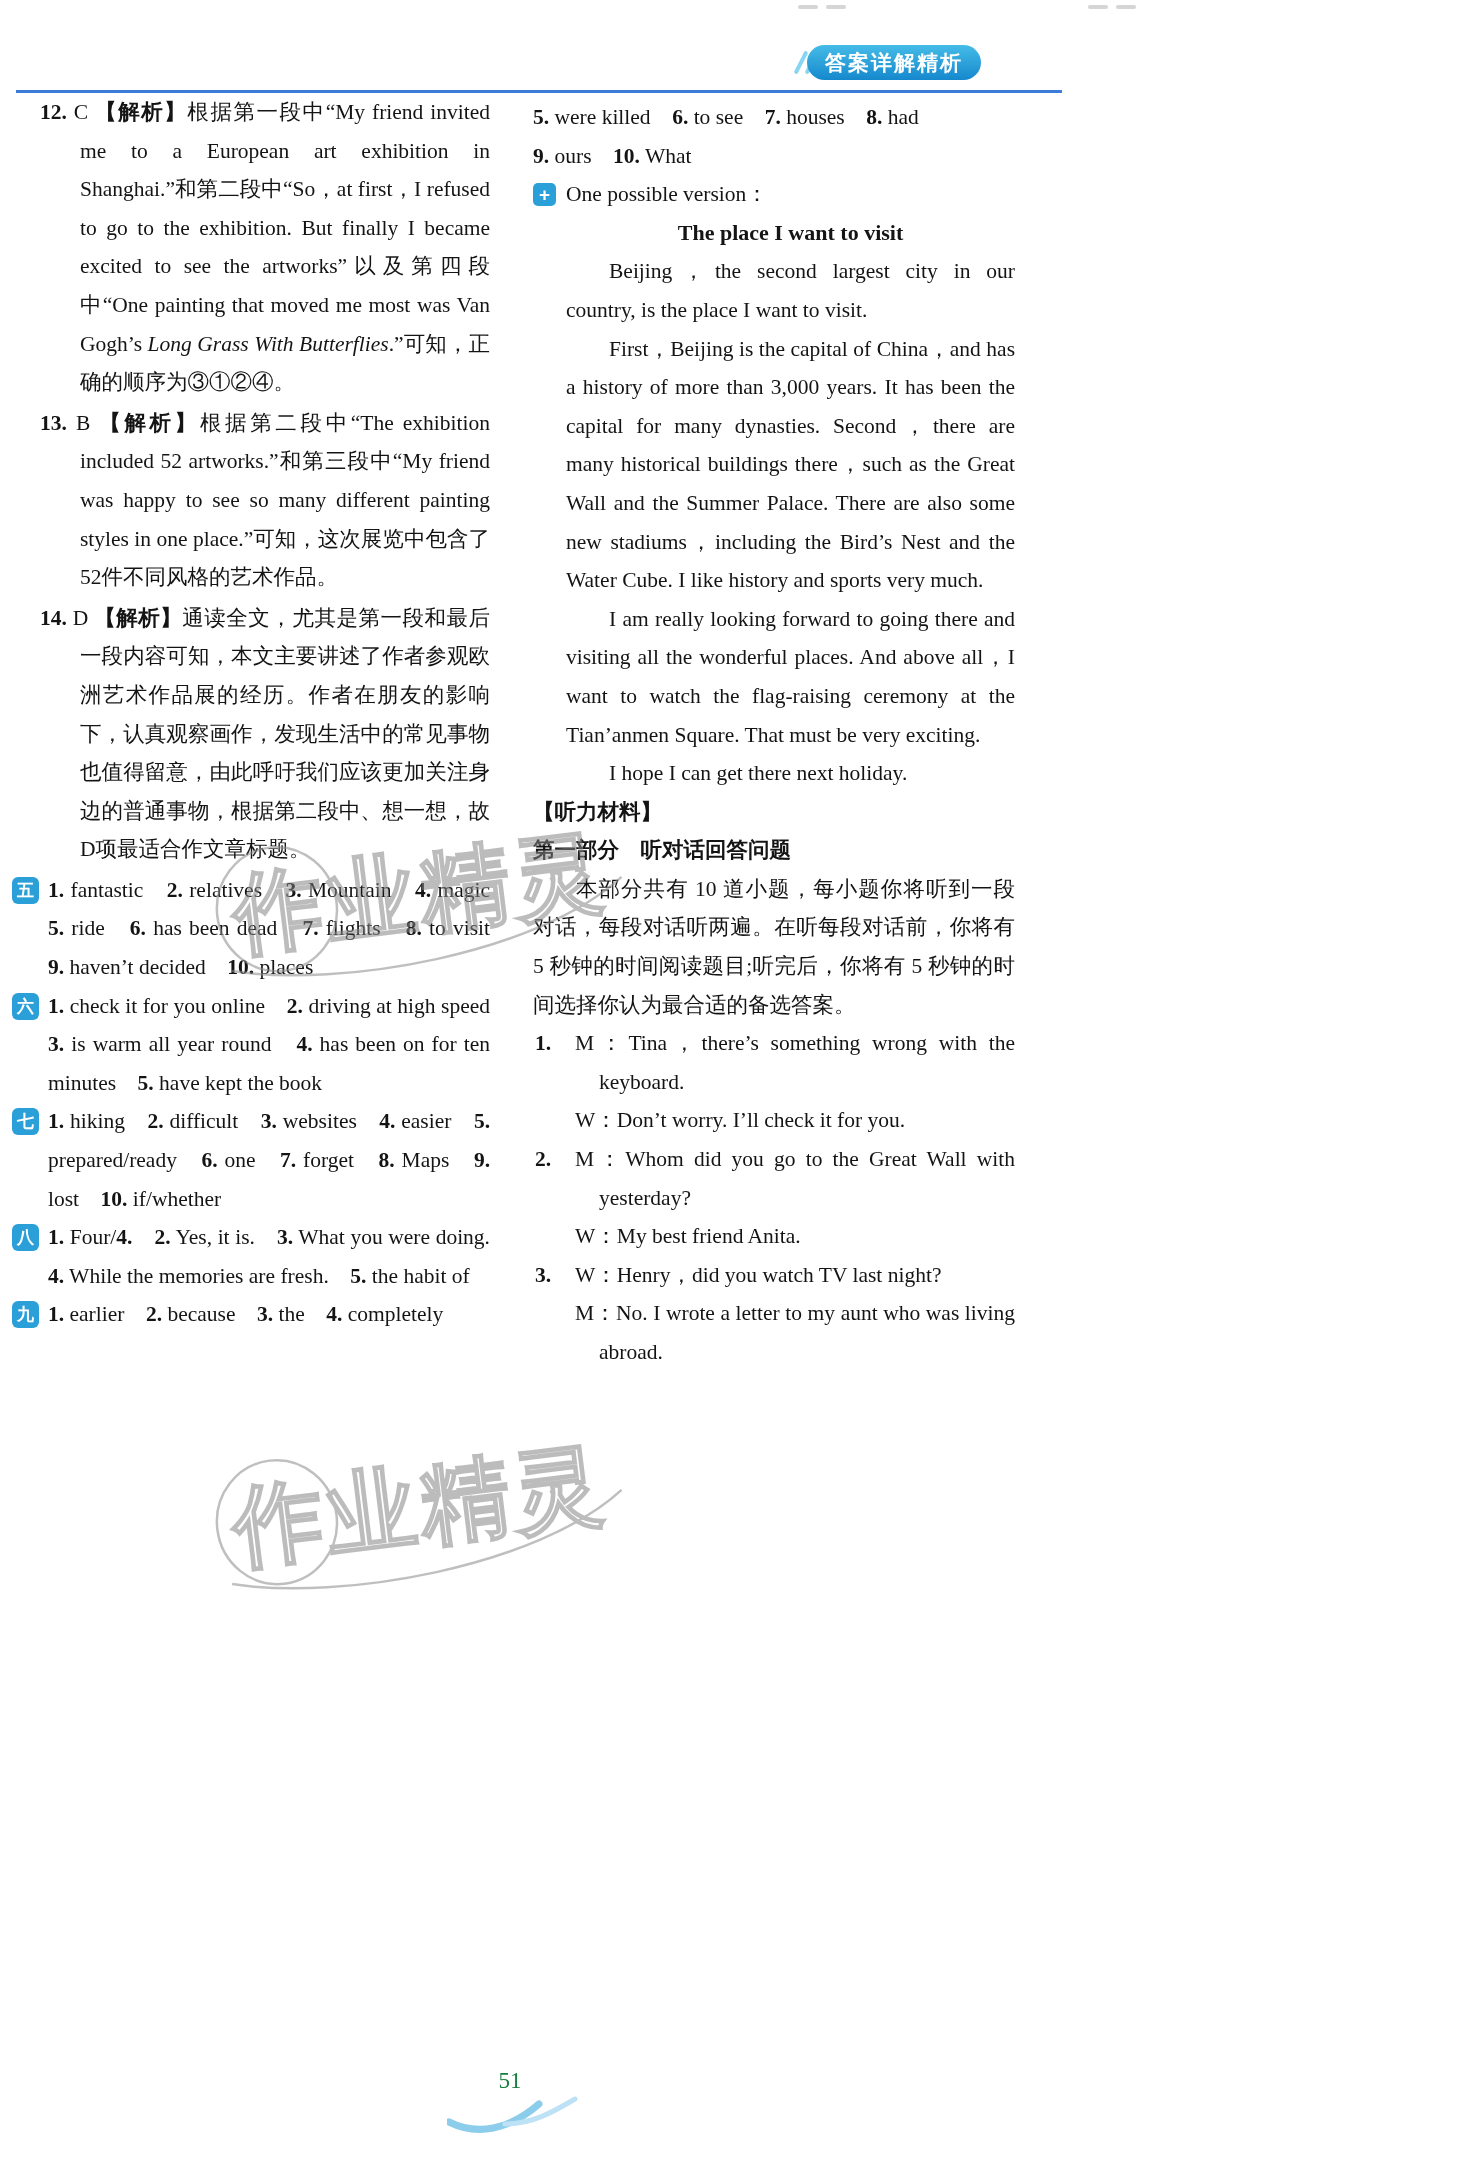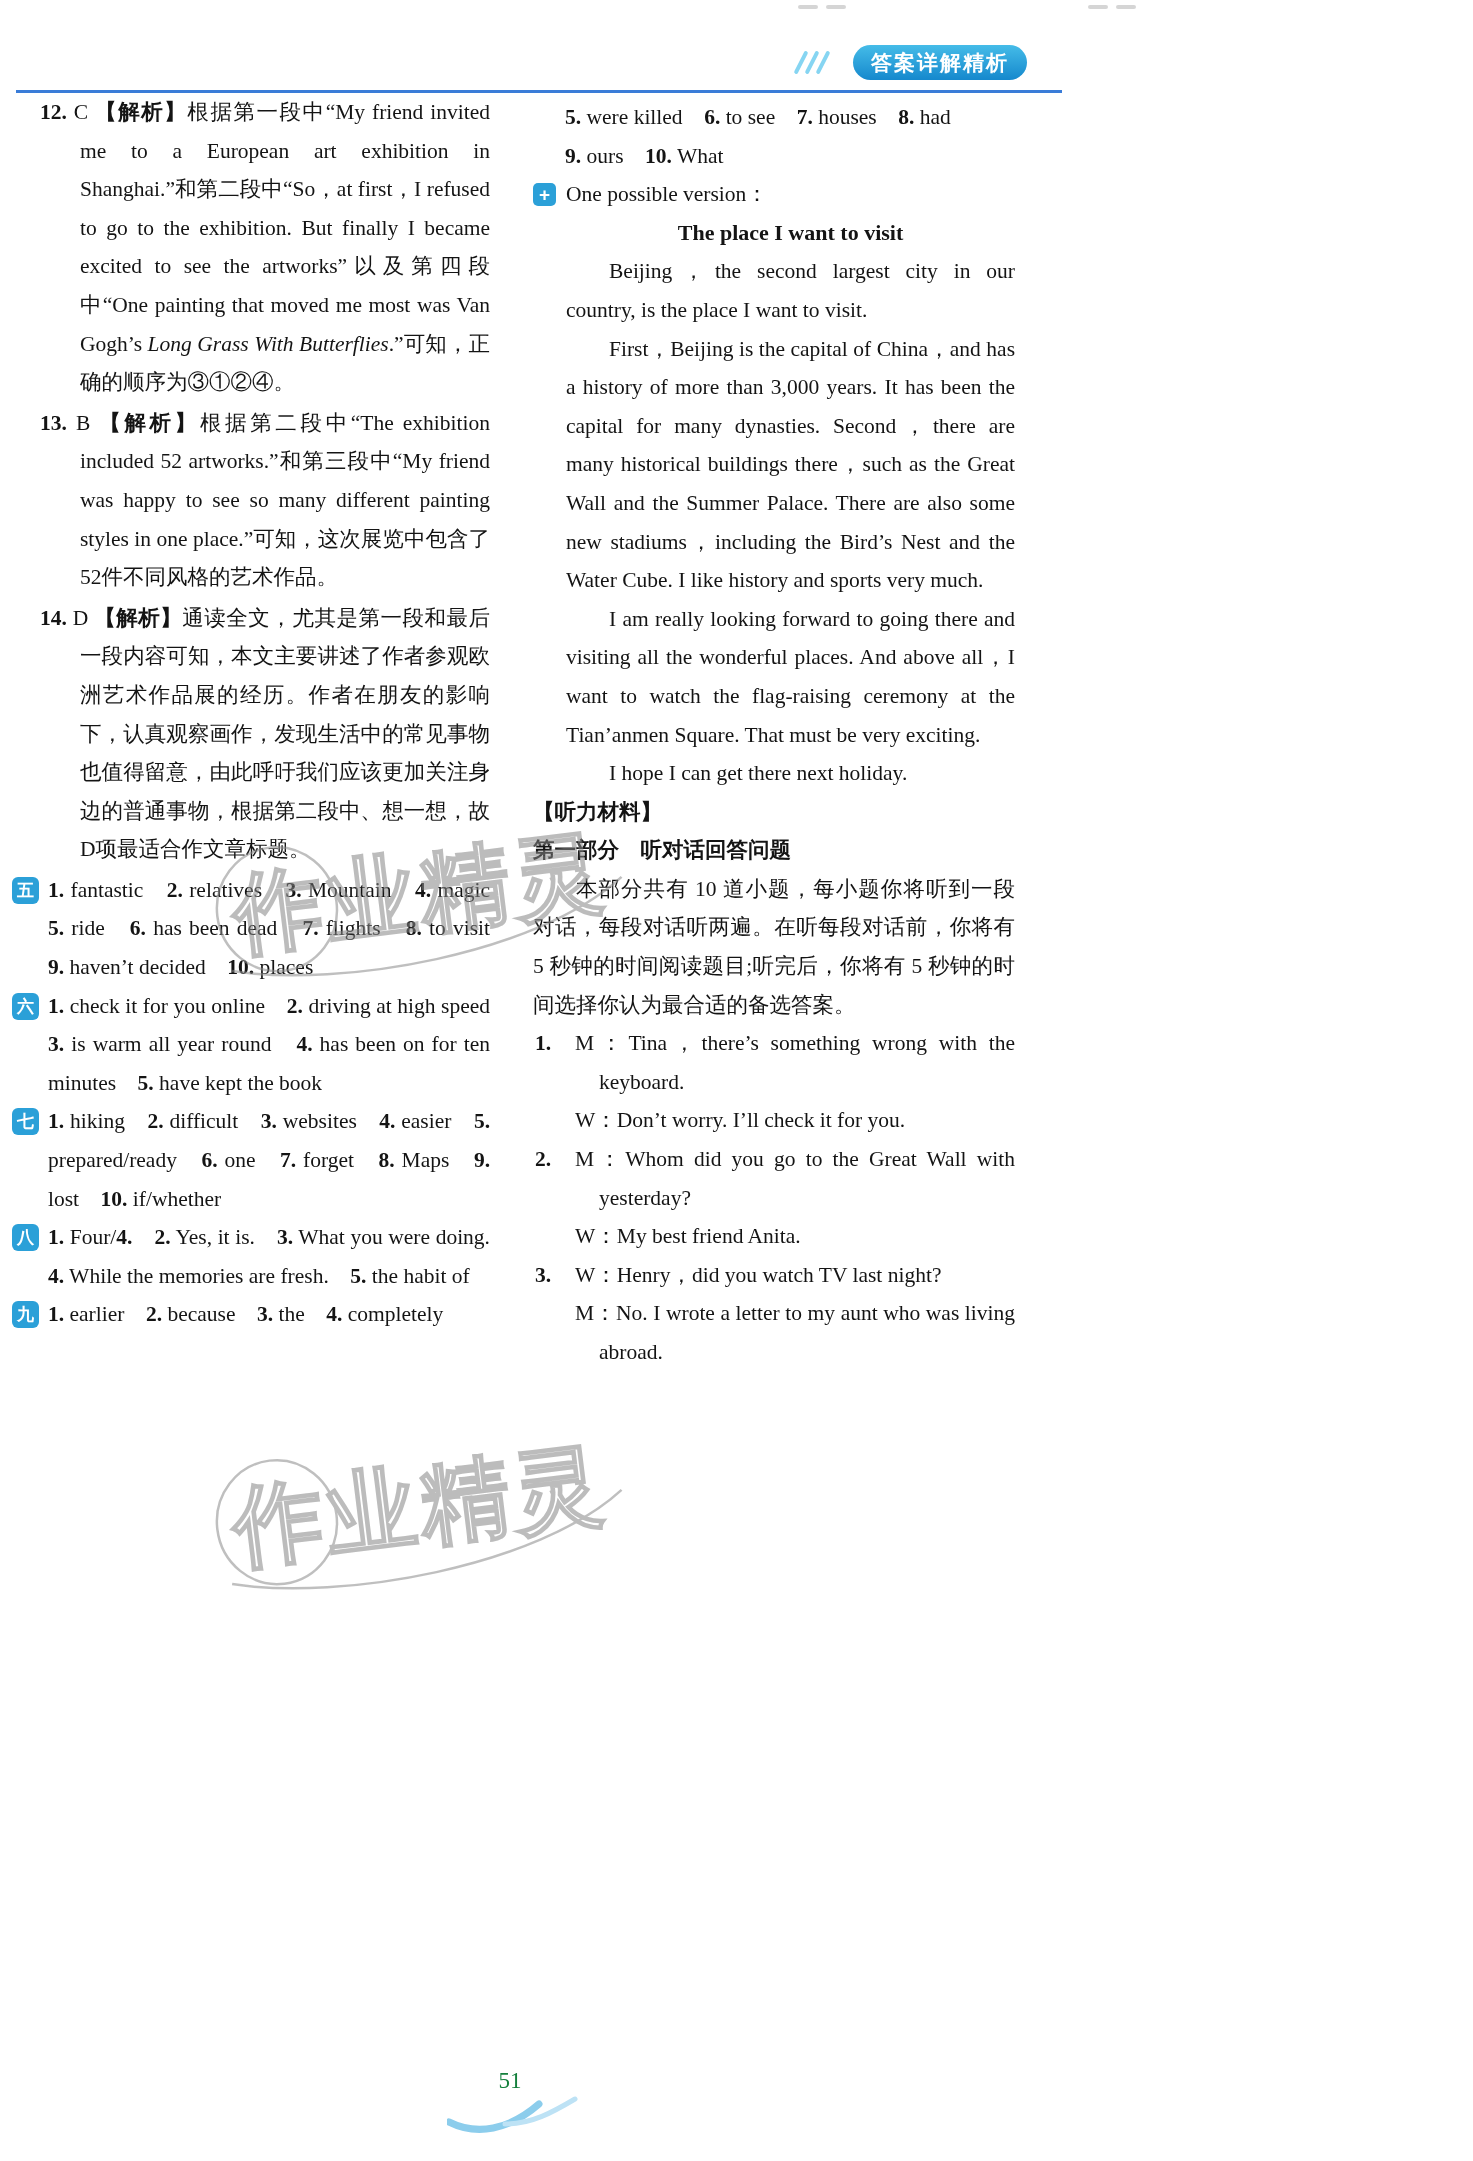--- a/index.html
+++ b/index.html
@@ -11,21 +11,21 @@
 
   
   .scan-dash { position:absolute; top:5px; height:4px; background:#bfbfbf; opacity:.65; border-radius:2px; }
   .d1 { left:798px;  width:20px; } .d2 { left:826px;  width:20px; }
   .d3 { left:1088px; width:20px; } .d4 { left:1116px; width:20px; }
 
   
   .slashes { position:absolute; left:799px; top:50px; display:flex; gap:7px; }
   .slashes i { display:block; width:4px; height:25px; background:#86d5f2; transform:rotate(27deg); border-radius:2px; }
   .badge {
-    position:absolute; left:853px; top:45px; width:174px; height:35px;
+    position:absolute; left:807px; top:45px; width:174px; height:35px;
     border-radius:18px; background:linear-gradient(180deg,#45bce8,#1588cd);
     color:#fff; text-align:center; line-height:35px; font-size:21px; font-weight:bold;
     letter-spacing:2px; font-family:"Liberation Sans","DejaVu Sans",sans-serif;
   }
   .header-rule { position:absolute; left:16px; top:90px; width:1046px; height:3px; background:#3a7cd8; }
 
   
   .col-left  { position:absolute; left:12px;  top:93px; width:478px; line-height:38.6px; }
   .col-right { position:absolute; left:533px; top:98px; width:482px; line-height:38.6px; }
   p { margin:0; }
@@ -36,21 +36,21 @@
 
   .sec-row { display:flex; align-items:flex-start; }
   .sec-marker {
     flex:0 0 27px; height:27px; margin-top:6px; background:#2ba0d8; border-radius:6px;
     color:#fff; font-size:17px; line-height:27px; text-align:center; font-weight:bold;
     font-family:"Liberation Sans","DejaVu Sans",sans-serif;
   }
   .sec-text { flex:1; margin-left:9px; text-align:justify; }
 
   
-  .ans-line { margin-left:32px; text-align:justify; }
+  .ans-line { text-align:justify; }
   .pv-row { display:flex; align-items:center; height:38.6px; }
   .plus-icon {
     width:23px; height:23px; background:#2ba0d8; border-radius:5px; color:#fff;
     font-size:19px; line-height:23px; text-align:center; font-weight:bold;
     font-family:"Liberation Sans","DejaVu Sans",sans-serif; margin-right:10px;
   }
   .essay { margin-left:33px; }
   .essay-title { margin:0; font-size:22px; font-weight:bold; text-align:center; line-height:38.6px; }
   .essay-p { text-indent:2em; text-align:justify; }
 

